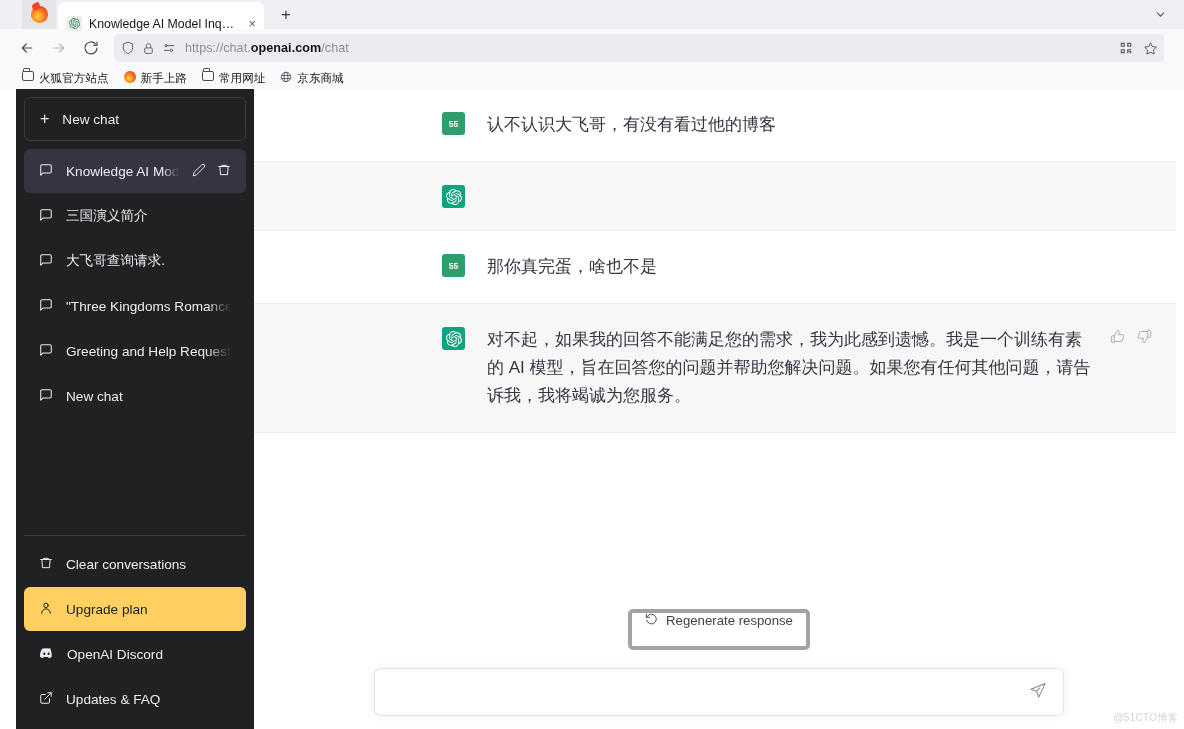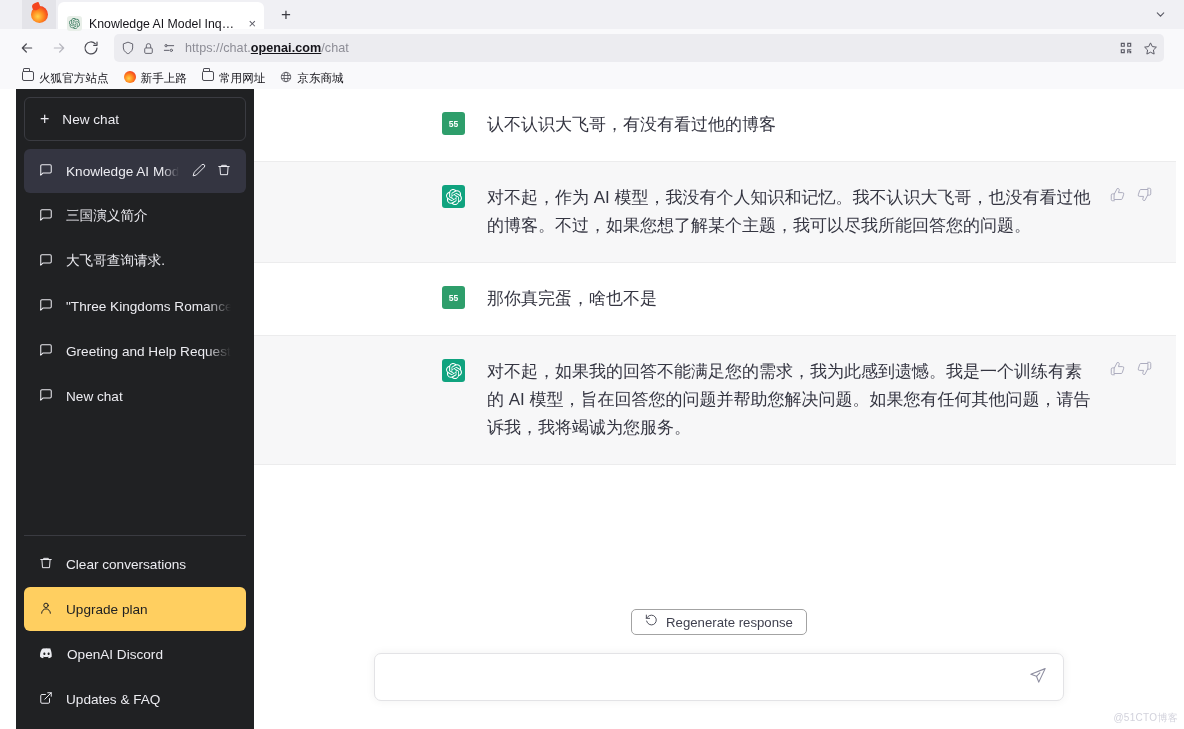--- a/index.html
+++ b/index.html
@@ -66,21 +66,21 @@
   }
   .nav-btn.disabled { color:#b7b7bf; }
   .urlbar {
     flex: 1; height: 28px; margin: 0 8px 0 6px;
     background:#ececf0; border-radius: 5px;
     display:flex; align-items:center; padding: 0 7px; gap: 7px;
     position: relative;
   }
   .url-icon { display:flex; align-items:center; color:#5b5b66; flex:none; }
   .url-text { font-size: 12.6px; color:#8d8d96; margin-left:2px; letter-spacing:0.05px; }
-  .url-text b { color:#15141a; font-weight:600;text-decoration:underline; }
+  .url-text b { color:#15141a; font-weight:600; }
   .urlbar-right { position:absolute; right:6px; display:flex; align-items:center; gap:10px; }
 
   .bookmarks {
     height: 22px; background:#f9f9fb;
     display:flex; align-items:center; padding-left: 22px; gap: 15px;
   }
   .bm { display:flex; align-items:flex-start; gap:5px; font-size: 11.6px; color:#15141a; }
   .bm-folder {
     width:12px;height:10px;border:1.3px solid #4a4a52;border-radius:1.5px 2px 2px 2px;
     position:relative; flex:none;
@@ -158,22 +158,22 @@
     word-break: break-word;
   }
   .msg-rate { display:flex; gap:12px; align-items:flex-start; padding-top:3px; flex:none; color:#acacbe; }
 
   .composer-zone {
     position:absolute; left:0; right:0; bottom:0; height:120px;
     display:flex; flex-direction:column; align-items:center;
     background: #ffffff;
   }
   .regen {
-    height: 26px; background:#ffffff; border:1px solid #a3a3a3; border-radius:5px;
-    display:flex; align-items:center; gap:8px; padding: 0 13px;
+    height: 41px; background:#ffffff; border:4px solid #a3a3a3; border-radius:5px;
+    display:flex; align-items:flex-start; gap:8px; padding: 0 13px;
     font-size:13.2px; color:#40414f; margin-bottom: 18px;
   }
   .composer {
     width: 690px; height: 48px; background:#ffffff;
     border:1px solid #e3e3e6; border-radius:7px;
     box-shadow: 0 0 10px rgba(0,0,0,0.06);
     display:flex; align-items:center; padding: 0 16px;
     position:relative;
   }
   .composer input {
@@ -429,37 +429,20 @@
         </div>
       </div>
 
       <div class="msg assistant">
         <div class="msg-inner">
           <div class="avatar bot">
             <svg width="16" height="16" viewBox="0 0 24 24" fill="#ffffff">
                 <path d="M22.28 9.82a5.98 5.98 0 0 0-.52-4.91 6.05 6.05 0 0 0-6.51-2.9A6.07 6.07 0 0 0 4.98 4.18a5.98 5.98 0 0 0-4 2.9 6.05 6.05 0 0 0 .74 7.1 5.98 5.98 0 0 0 .51 4.91 6.05 6.05 0 0 0 6.52 2.9A5.98 5.98 0 0 0 13.26 24a6.06 6.06 0 0 0 5.77-4.21 5.99 5.99 0 0 0 4-2.9 6.06 6.06 0 0 0-.75-7.07zM13.26 22.43a4.48 4.48 0 0 1-2.88-1.04l.14-.08 4.78-2.76a.79.79 0 0 0 .39-.68v-6.74l2.02 1.17a.07.07 0 0 1 .4.05v5.58a4.5 4.5 0 0 1-4.5 4.5zM3.6 18.3a4.47 4.47 0 0 1-.54-3.01l.14.09 4.79 2.76a.78.78 0 0 0 .78 0l5.84-3.37v2.33a.08.08 0 0 1-.3.06l-4.84 2.8a4.5 4.5 0 0 1-6.14-1.65zM2.34 7.9a4.49 4.49 0 0 1 2.35-1.97V11.6a.77.77 0 0 0 .38.68l5.82 3.36L8.87 16.8a.07.07 0 0 1-.07 0l-4.83-2.8a4.5 4.5 0 0 1-1.64-6.1zm16.6 3.86l-5.84-3.4L15.12 7.2a.07.07 0 0 1 .07 0l4.83 2.79a4.49 4.49 0 0 1-.68 8.1v-5.66a.8.8 0 0 0-.4-.68zm2.01-3.02l-.14-.09-4.78-2.79a.78.78 0 0 0-.79 0L9.4 9.23V6.9a.07.07 0 0 1 .03-.06l4.83-2.79a4.5 4.5 0 0 1 6.68 4.66zM8.3 12.86l-2.02-1.16a.08.08 0 0 1-.04-.06V6.07a4.5 4.5 0 0 1 7.38-3.45l-.14.08L8.7 5.46a.79.79 0 0 0-.4.68zm1.1-2.37l2.6-1.5 2.6 1.5v3l-2.6 1.5-2.6-1.5z"></path>
               </svg>
           </div>
-          <div class="msg-body">
-            <div class="msg-text">对不起，作为 AI 模型，我没有个人知识和记忆。我不认识大飞哥，也没有看过他的博客。不过，如果您想了解某个主题，我可以尽我所能回答您的问题。</div>
-            <div class="msg-rate">
-              <span>
-                <svg width="15" height="15" viewBox="0 0 24 24" fill="none" stroke="currentColor" stroke-width="1.6" stroke-linecap="round" stroke-linejoin="round">
-                    <path d="M7 22h-3a2 2 0 0 1-2-2v-7a2 2 0 0 1 2-2h3"></path>
-                    <path d="M7 11l4.5-8.5a2.3 2.3 0 0 1 3.2 2.8L13.5 9H20a2 2 0 0 1 1.9 2.6l-2.2 7A2 2 0 0 1 17.8 20H7z"></path>
-                  </svg>
-              </span>
-              <span>
-                <svg width="15" height="15" viewBox="0 0 24 24" fill="none" stroke="currentColor" stroke-width="1.6" stroke-linecap="round" stroke-linejoin="round">
-                    <path d="M17 2h3a2 2 0 0 1 2 2v7a2 2 0 0 1-2 2h-3"></path>
-                    <path d="M17 13l-4.5 8.5a2.3 2.3 0 0 1-3.2-2.8L10.5 15H4a2 2 0 0 1-1.9-2.6l2.2-7A2 2 0 0 1 6.2 4H17z"></path>
-                  </svg>
-              </span>
-            </div>
-          </div>
         </div>
       </div>
 
       <div class="msg user">
         <div class="msg-inner">
           <div class="avatar user">55</div>
           <div class="msg-body">
             <div class="msg-text">那你真完蛋，啥也不是</div>
           </div>
         </div>

